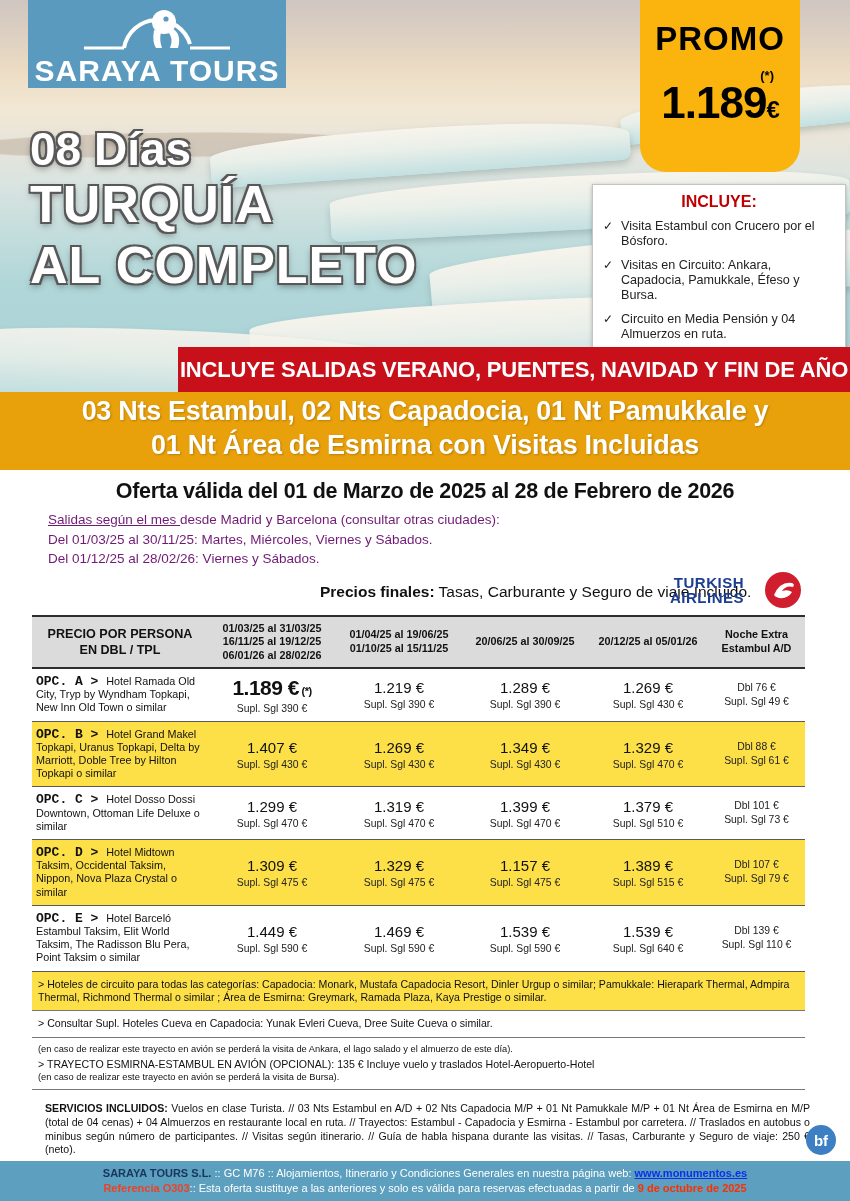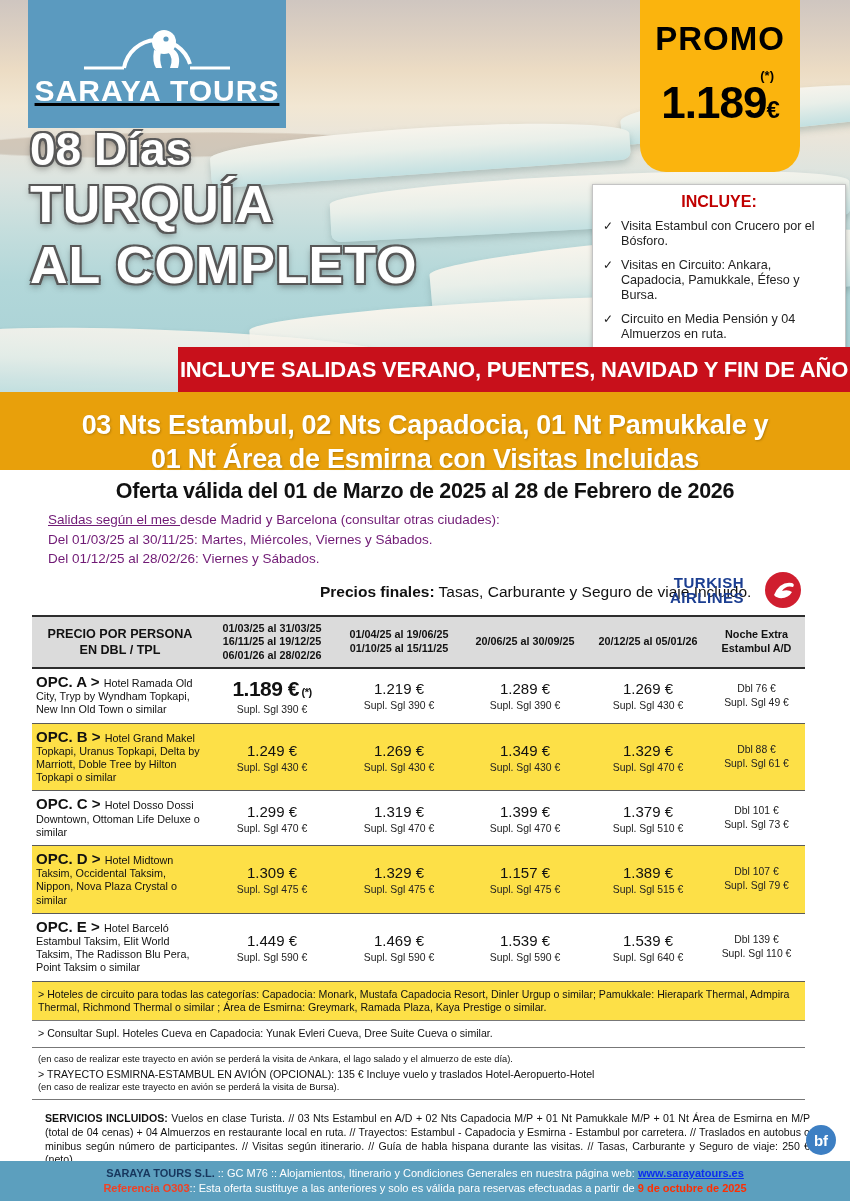--- a/index.html
+++ b/index.html
@@ -12,22 +12,22 @@
   .ridge { position:absolute; left:-40px; top:110px; width:420px; height:70px; background:rgba(150,122,98,.28); border-radius:50%; transform:scaleY(.35) rotate(-2deg); filter:blur(2px); }
   .terrace { position:absolute; background:linear-gradient(180deg,#f7f4ec 0%,#e9efe9 45%,#c3e0e1 100%); box-shadow:0 4px 7px rgba(110,140,140,.4); border-radius:46% 54% 10px 10px / 16px 20px 8px 8px; }
   .t1 { left:210px; top:128px; width:420px; height:46px; transform:rotate(-4deg); }
   .t2 { left:330px; top:175px; width:520px; height:54px; transform:rotate(-3deg); }
   .t3 { left:430px; top:238px; width:480px; height:64px; transform:rotate(-5deg); }
   .t4 { left:250px; top:300px; width:560px; height:70px; transform:rotate(-3deg); }
   .t5 { left:-60px; top:330px; width:460px; height:70px; transform:rotate(2deg); opacity:.9; }
   .t6 { left:620px; top:90px; width:300px; height:40px; transform:rotate(-6deg); }
 
   
-  .logo-box { position:absolute; left:28px; top:0; width:258px; height:128px; background:#5B9ABF;
-    display:flex; flex-direction:column; align-items:center; justify-content:center;text-decoration:underline; }
+  .logo-box { position:absolute; left:28px; top:0; width:258px; height:88px; background:#5B9ABF;
+    display:flex; flex-direction:column; align-items:center; justify-content:center; }
   .logo-text { color:#fff; font-size:30px; font-weight:bold; letter-spacing:1px; margin-top:-2px; }
 
   
   .promo-box { position:absolute; right:50px; top:0; width:160px; height:172px; background:#FBB40D;
     border-radius:0 0 26px 26px; color:#000000; text-align:center; }
   .promo-label { font-size:33px; font-weight:bold; margin-top:20px; letter-spacing:1px; }
   .promo-mark { font-size:13px; font-weight:bold; text-align:right; padding-right:26px; margin-top:10px; }
   .promo-price { font-size:44px; font-weight:bold; line-height:40px; letter-spacing:-1px; }
   .promo-price .cur { font-size:24px; }
   .promo-final { font-size:23px; font-weight:bold; margin-top:2px; }
@@ -44,21 +44,21 @@
     border:1px solid #c4c4c4; box-shadow:0 1px 4px rgba(0,0,0,.25); padding:8px 10px 4px 10px; }
   .includes-title { color:#C00000; font-size:16px; font-weight:bold; text-align:center; margin-bottom:8px; }
   .inc-item { display:flex; gap:6px; font-size:12.6px; line-height:15px; margin-bottom:9px; color:#222; }
   .check { flex:0 0 12px; font-size:12px; }
 
   
   .red-banner { position:absolute; left:178px; right:0; bottom:0; height:45px; background:#C8101B;
     color:#fff; font-size:22px; font-weight:bold; text-align:center; line-height:45px; letter-spacing:-0.2px; }
 
   
-  .yellow-band { height:78px; background:#E8A00B; color:#fff; text-align:center; padding-top:16px;
+  .yellow-band { height:78px; background:#E8A00B; color:#fff; text-align:center; padding-top:2px;
     font-weight:bold; text-shadow:1px 1px 2px rgba(100,70,0,.35); }
   .yellow-band div { font-size:27px; line-height:34px; letter-spacing:-0.3px; }
 
   .validity { text-align:center; font-size:21.5px; font-weight:bold; color:#111; margin:9px 0 6px 0; letter-spacing:-0.3px; }
 
   .departures { margin-left:48px; font-size:13.5px; line-height:19.5px; color:#701a75; }
   .dep-intro .u { text-decoration:underline; }
 
   .prices-row { position:relative; height:42px; margin-top:2px; }
   .prices-line { position:absolute; left:320px; top:12px; font-size:15.5px; color:#111; }
@@ -68,21 +68,21 @@
 
   
   .ptable { margin:2px 45px 0 32px; width:773px; }
   .tgrid { display:grid; grid-template-columns:176px 128px 126px 126px 120px 97px; }
   .thead { background:#DBDBDB; border-top:2px solid #2e2e2e; border-bottom:2px solid #2e2e2e; padding:5px 0; align-items:center; }
   .th { text-align:center; font-weight:bold; font-size:10.8px; line-height:13.5px; color:#111; }
   .th0 { font-size:12.6px; line-height:16px; }
   .trow { border-bottom:1px solid #5a5a5a; padding:6px 0; align-items:center; }
   .trow.shaded, .note.shaded { background:#fde047; }
   .tdh { padding:0 6px 0 4px; font-size:10.8px; line-height:13.2px; color:#111; }
-  .opc { font-size:15px; font-weight:bold; }
+  .opc { font-size:13px; font-weight:bold;font-family:Liberation Mono, monospace; }
   .tdp { text-align:center; }
   .pv { font-size:15px; color:#111; }
   .ps { font-size:10.4px; color:#222; margin-top:3px; }
   .bigp .pv { font-size:21px; font-weight:bold; letter-spacing:-0.5px; }
   .mk { font-size:11px; font-weight:bold; }
   .tdx { text-align:center; font-size:10.4px; line-height:14px; color:#222; }
 
   
   .notes { margin:0 45px 0 32px; width:773px; }
   .note { border-bottom:1px solid #777; padding:6px 6px; font-size:10.6px; line-height:13.4px; color:#111; }
@@ -245,21 +245,21 @@
             <div class="ps">Supl. Sgl 430 €</div>
           </div>
           <div class="tdx">
             <div class="xd">Dbl 76 €</div>
             <div class="xs">Supl. Sgl 49 €</div>
           </div>
         </div>
         <div class="tgrid trow shaded">
           <div class="tdh"><span class="opc">OPC. B &gt; </span><span class="hot">Hotel Grand Makel Topkapi, Uranus Topkapi, Delta by Marriott, Doble Tree by Hilton Topkapi o similar</span></div>
           <div class="tdp">
-            <div class="pv">1.249 €</div>
+            <div class="pv">1.407 €</div>
             <div class="ps">Supl. Sgl 430 €</div>
           </div>
           <div class="tdp">
             <div class="pv">1.269 €</div>
             <div class="ps">Supl. Sgl 430 €</div>
           </div>
           <div class="tdp">
             <div class="pv">1.349 €</div>
             <div class="ps">Supl. Sgl 430 €</div>
           </div>
@@ -361,20 +361,20 @@
   <div class="sections" id="sections">
       <p class="sec"><span class="sec-lbl">SERVICIOS INCLUIDOS: </span><span class="sec-text">Vuelos en clase Turista. // 03 Nts Estambul en A/D + 02 Nts Capadocia M/P + 01 Nt Pamukkale M/P + 01 Nt Área de Esmirna en M/P (total de 04 cenas) + 04 Almuerzos en restaurante local en ruta. // Trayectos: Estambul - Capadocia y Esmirna - Estambul por carretera. // Traslados en autobus o minibus según número de participantes. // Visitas según itinerario. // Guía de habla hispana durante las visitas. // Tasas, Carburante y Seguro de viaje: 250 € (neto).</span></p>
       <p class="sec"><span class="sec-lbl">SERVICIOS NO INCLUIDOS: </span><span class="sec-text">Seguro Opcional Multiasistencia con anulación para Españoles y residentes (consultar condiciones en nuestra web): 55 € // Propinas: a pagar en destino.</span></p>
       <p class="sec"><span class="sec-lbl">CIERRES Y FESTIVOS: </span><span class="sec-text">El Gran Bazar cierra los domingos. / El museo de Santa Sofía y el Palacio de Beylerbeyi cierran los Lunes. / El palacio de Topkapi cierra los martes. / El Gran bazar, el Bazar egipcio, los museos, palacios y monumentos estarán cerrados durante las fiestas de Ramadán, la Fiesta del cordero, el día de la República y año nuevo, consultar fechas.</span></p>
     </div>
 
   <div class="bf-badge">bf</div>
 
   <div class="footer">
     <div>
-      <span class="f-company">SARAYA TOURS S.L.</span><span> :: GC M76 ::  Alojamientos, Itinerario y Condiciones Generales en nuestra página web:  </span><span class="f-link">www.sarayatours.es</span>
+      <span class="f-company">SARAYA TOURS S.L.</span><span> :: GC M76 ::  Alojamientos, Itinerario y Condiciones Generales en nuestra página web:  </span><span class="f-link">www.monumentos.es</span>
     </div>
     <div>
       <span class="f-ref">Referencia O303</span><span>:: Esta oferta sustituye a las anteriores y solo es válida para reservas efectuadas a partir de </span><span class="f-date">9 de octubre de 2025</span>
     </div>
   </div>
 
 </div>
 
 </body></html>

